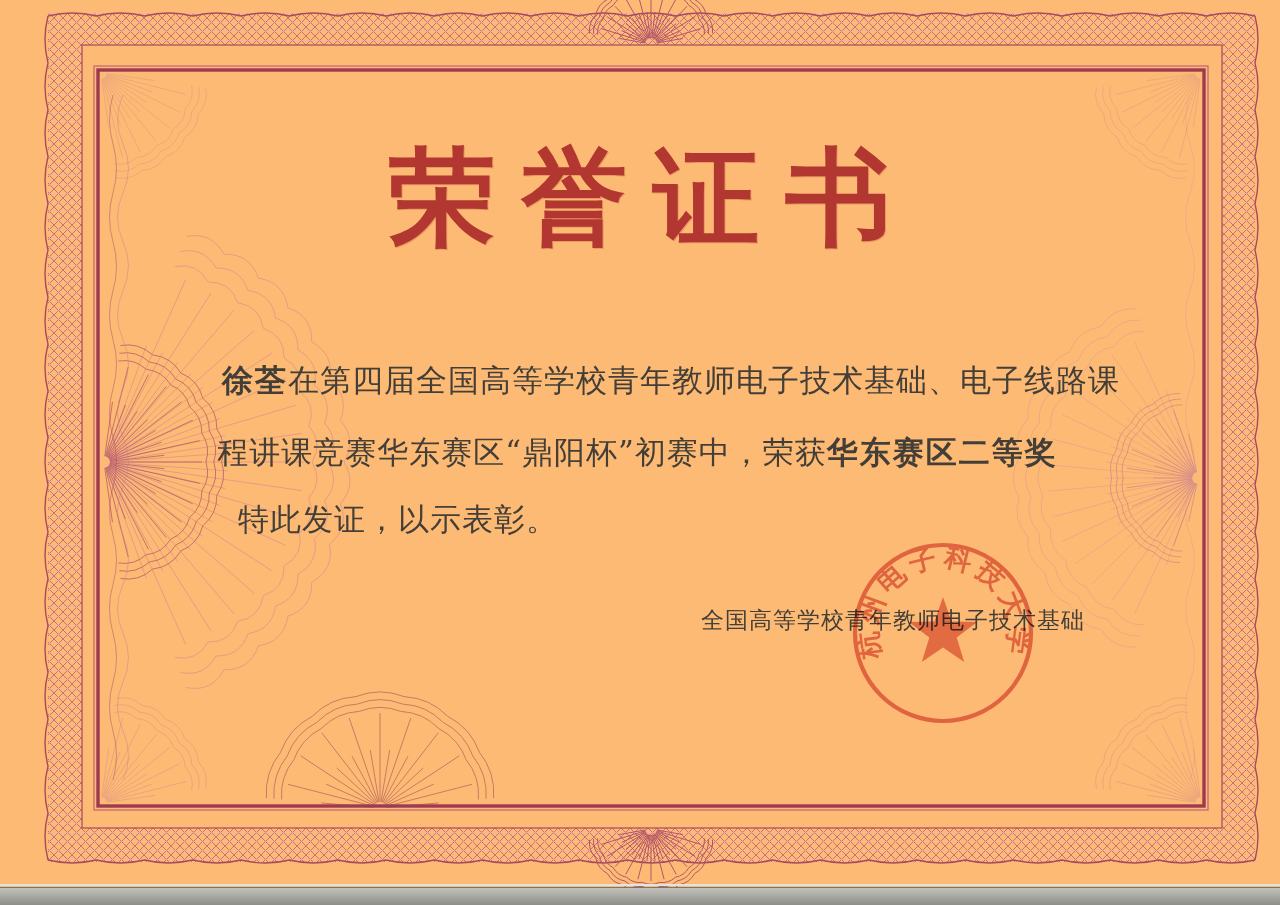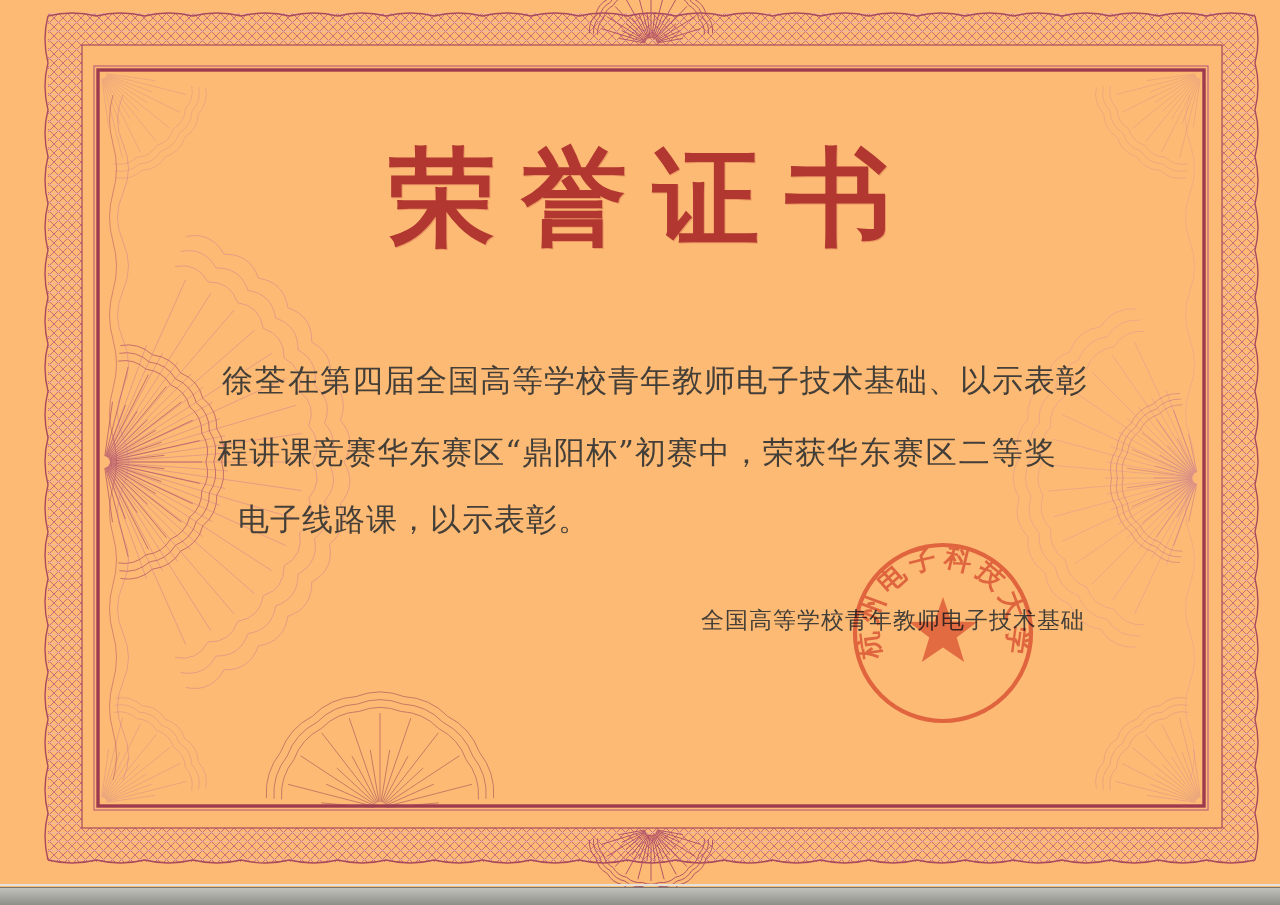--- a/index.html
+++ b/index.html
@@ -23,21 +23,21 @@
     text-shadow:1px 1px 0 rgba(178,55,48,.25);
   }
   .body-block{position:absolute;left:180px;top:361px;width:915px;z-index:2;}
   .body-line{
     position:absolute;left:0;width:100%;font-size:31px;color:var(--ink);
     letter-spacing:1px;white-space:nowrap;line-height:1.25;
   }
   .line1{top:0;padding-left:42px;}
   .line2{top:72px;text-align:center;}
   .line3{top:139px;padding-left:58px;}
-  .recipient,.award{font-weight:400;letter-spacing:2px;}
+  .recipient,.award{font-weight:700;letter-spacing:2px;}
   .issuer-block{
     position:absolute;right:195px;top:604px;z-index:2;text-align:right;
     color:var(--ink);white-space:nowrap;
   }
   .issuer-line1{font-size:23px;letter-spacing:1px;line-height:32px;}
   .issuer-line2{font-size:22px;letter-spacing:0.5px;margin-top:14px;}
   .seal-svg{
     position:absolute;inset:0;z-index:3;pointer-events:none;
     mix-blend-mode:multiply;opacity:.92;
   }
@@ -359,26 +359,26 @@
       </g>
       <path d="M113,95 Q106,119.5 113,143.9 Q120,168.4 113,192.9 Q106,217.3 113,241.8 Q120,266.3 113,290.7 Q106,315.2 113,339.6 Q120,364.1 113,388.6 Q106,413 113,437.5 Q120,462 113,486.4 Q106,510.9 113,535.4 Q120,559.8 113,584.3 Q106,608.8 113,633.2 Q120,657.7 113,682.1 Q106,706.6 113,731.1 Q120,755.5 113,780" stroke="#b05066" stroke-width="1" fill="none" opacity="0.5"></path>
       <path d="M123,95 Q112,119.5 123,143.9 Q134,168.4 123,192.9 Q112,217.3 123,241.8 Q134,266.3 123,290.7 Q112,315.2 123,339.6 Q134,364.1 123,388.6 Q112,413 123,437.5 Q134,462 123,486.4 Q112,510.9 123,535.4 Q134,559.8 123,584.3 Q112,608.8 123,633.2 Q134,657.7 123,682.1 Q112,706.6 123,731.1 Q134,755.5 123,780" stroke="#c77c90" stroke-width="1" fill="none" opacity="0.45"></path>
       <path d="M1190,95 Q1181,119.5 1190,143.9 Q1199,168.4 1190,192.9 Q1181,217.3 1190,241.8 Q1199,266.3 1190,290.7 Q1181,315.2 1190,339.6 Q1199,364.1 1190,388.6 Q1181,413 1190,437.5 Q1199,462 1190,486.4 Q1181,510.9 1190,535.4 Q1199,559.8 1190,584.3 Q1181,608.8 1190,633.2 Q1199,657.7 1190,682.1 Q1181,706.6 1190,731.1 Q1199,755.5 1190,780" stroke="#d38ba0" stroke-width="1" fill="none" opacity="0.3"></path>
     </svg>
 
   <div class="cert-title">荣誉证书</div>
 
   <div class="body-block">
     <div class="body-line line1">
-      <span class="recipient">徐荃</span><span>在第四届全国高等学校青年教师电子技术基础、以示表彰</span>
+      <span class="recipient">徐荃</span><span>在第四届全国高等学校青年教师电子技术基础、电子线路课</span>
     </div>
     <div class="body-line line2">
       <span>程讲课竞赛华东赛区“鼎阳杯”初赛中，荣获</span><span class="award">华东赛区二等奖</span>
     </div>
-    <div class="body-line line3">电子线路课，以示表彰。</div>
+    <div class="body-line line3">特此发证，以示表彰。</div>
   </div>
 
   <div class="issuer-block">
     <div class="issuer-line1">全国高等学校青年教师电子技术基础</div>
   </div>
 
   <svg class="seal-svg" viewBox="0 0 1280 905">
     <circle class="seal-ring" cx="943" cy="633" r="88"></circle>
     <path class="seal-star" d="M943,597 L951.5,621.4 L977.2,621.9 L956.7,637.4 L964.2,662.1 L943,647.4
              L921.8,662.1 L929.3,637.4 L908.8,621.9 L934.5,621.4 Z"></path>

